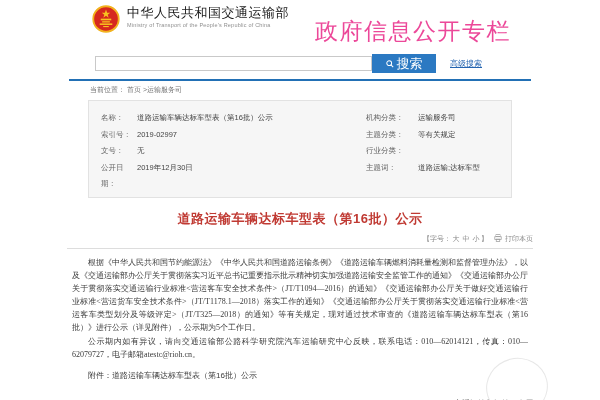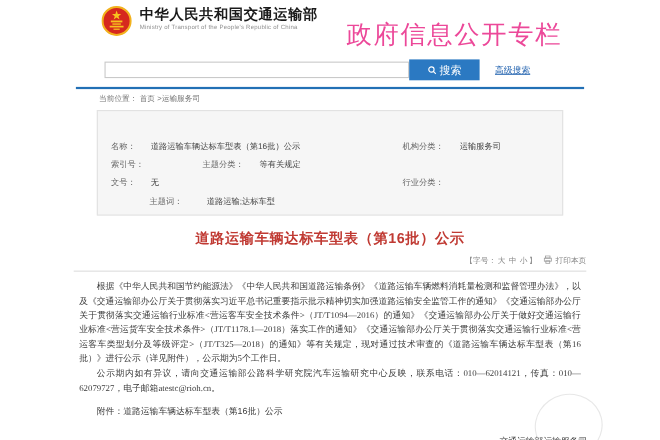--- a/index.html
+++ b/index.html
@@ -5,37 +5,37 @@
   * { margin:0; padding:0; box-sizing:border-box; }
   html,body { width:600px; height:400px; background:#fff; }
   body { font-family:"Liberation Sans","DejaVu Sans",sans-serif; }
   .page { position:relative; width:600px; height:400px; background:#fff; overflow:hidden; }
 
   
   .header { display:flex; align-items:flex-start; padding:5px 0 0 92px; }
   .logo { display:flex; align-items:flex-start; }
   .emblem { width:28px; height:28px; flex:0 0 auto; }
   .logo-text { margin-left:7px; }
-  .ministry-cn { font-size:13px; font-weight:bold; color:#1a1a1a; letter-spacing:0.5px; line-height:15px; }
+  .ministry-cn { font-size:13px; font-weight:normal; color:#1a1a1a; letter-spacing:0.5px; line-height:15px; }
   .ministry-en { font-size:5.5px; color:#8f8f8f; margin-top:2px; letter-spacing:0.2px; }
   .column-title { font-size:23px; color:#ec4899; margin-left:26px; margin-top:11px; letter-spacing:1.5px; font-weight:500; }
 
   
   .search-row { margin:7px 0 0 95px; display:flex; align-items:center; }
   .search-input { width:277px; height:15px; border:1px solid #c9c9c9; font-size:8px; padding:0 4px; outline:none; }
-  .search-button { width:64px; height:19px; background:#2b79c2; color:#fff; font-size:10px; border:none; display:flex; align-items:center; justify-content:center; gap:3px; cursor:pointer; }
+  .search-button { width:64px; height:19px; background:#2b79c2; color:#fff; font-size:13px; border:none; display:flex; align-items:center; justify-content:center; gap:3px; cursor:pointer; }
   .advanced-link { font-size:8px; color:#2464b0; text-decoration:underline; margin-left:14px; cursor:pointer;text-align:center; }
 
   .divider { width:462px; margin:6px auto 0; border-bottom:2px solid #2270b5; }
 
   .breadcrumb { margin:4px 0 0 90px; font-size:7px; color:#777; }
   .breadcrumb a { color:#777; text-decoration:none; cursor:pointer; }
 
   
-  .meta-box { width:424px; margin:5px auto 0; background:#f6f6f6; border:1px solid #e2e2e2; padding:24px 0 4px; font-size:7.5px; }
+  .meta-box { width:424px; margin:5px auto 0; background:#f6f6f6; border:1px solid #e2e2e2; padding:9px 0 4px; font-size:7.5px; }
   .meta-row { display:flex; line-height:16.5px; }
   .meta-label1 { width:48px; padding-left:12px; color:#666; }
   .meta-value1 { width:182px; color:#444; }
   .meta-label2 { width:52px; color:#666;margin-left:47px; }
   .meta-value2 { flex:1; color:#444; }
 
   
   .article-title { text-align:center; font-size:13px; font-weight:bold; color:#c03a33; margin-top:12px; letter-spacing:0.5px; }
   .tools-row { width:466px; margin:6px auto 0; text-align:right; font-size:7px; color:#888; border-bottom:1px solid #ddd; padding-bottom:4px; }
   .tools-row .sz { margin:0 1.5px; cursor:pointer; }
@@ -96,29 +96,32 @@
 
   <div class="meta-box">
     <div class="meta-row">
       <span class="meta-label1">名称：</span>
       <span class="meta-value1">道路运输车辆达标车型表（第16批）公示</span>
       <span class="meta-label2">机构分类：</span>
       <span class="meta-value2">运输服务司</span>
     </div>
     <div class="meta-row">
       <span class="meta-label1">索引号：</span>
+      <span class="meta-value1">2019-02997</span>
       <span class="meta-label2">主题分类：</span>
       <span class="meta-value2">等有关规定</span>
     </div>
     <div class="meta-row">
       <span class="meta-label1">文号：</span>
       <span class="meta-value1">无</span>
       <span class="meta-label2">行业分类：</span>
     </div>
     <div class="meta-row">
+      <span class="meta-label1">公开日期：</span>
+      <span class="meta-value1">2019年12月30日</span>
       <span class="meta-label2">主题词：</span>
       <span class="meta-value2">道路运输;达标车型</span>
     </div>
   </div>
 
   <div class="article-title">道路运输车辆达标车型表（第16批）公示</div>
 
   <div class="tools-row">
     <span>【字号：</span><span class="sz">大</span><span class="sz">中</span><span class="sz">小</span><span>】</span><svg class="printer-icon" width="8" height="8" viewBox="0 0 10 10">
         <rect x="2.5" y="0.8" width="5" height="2.4" fill="none" stroke="#999" stroke-width="0.9"></rect>

